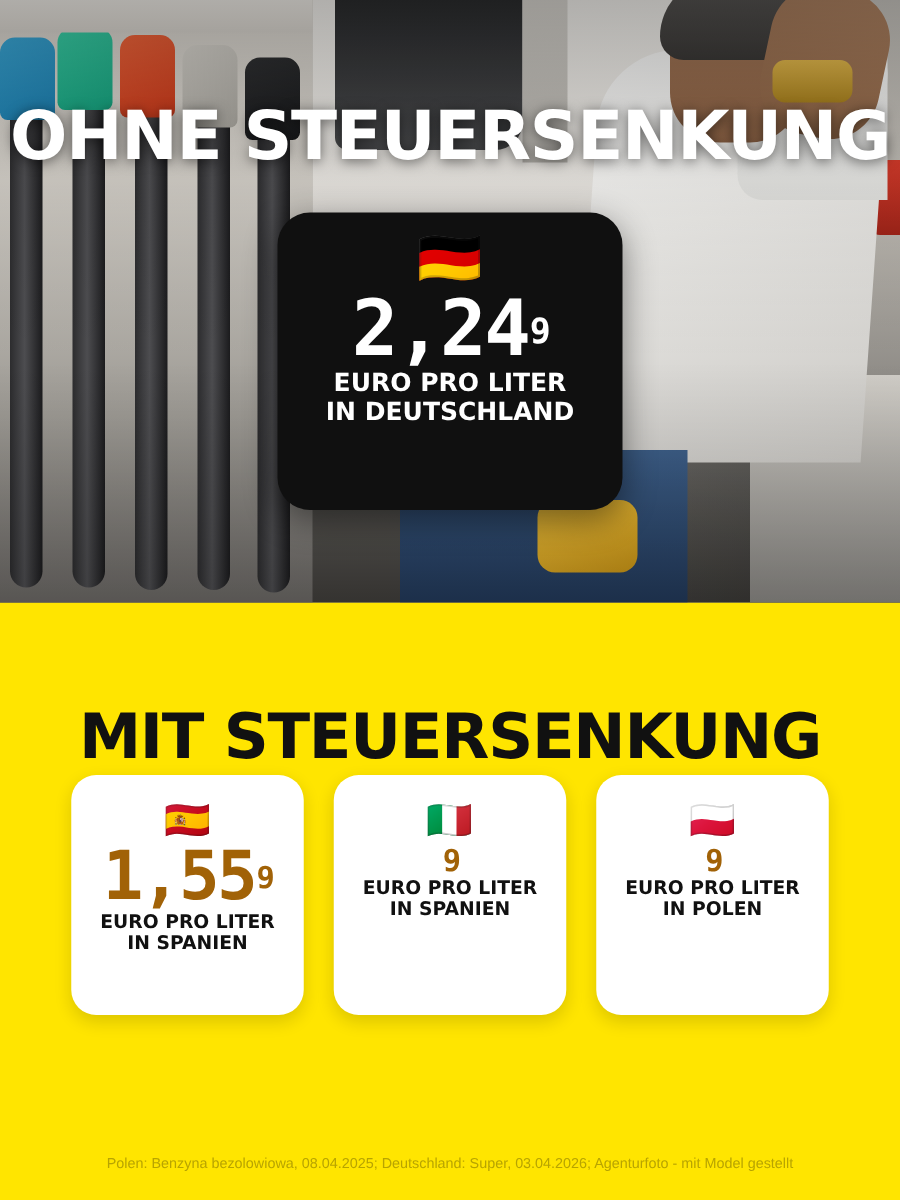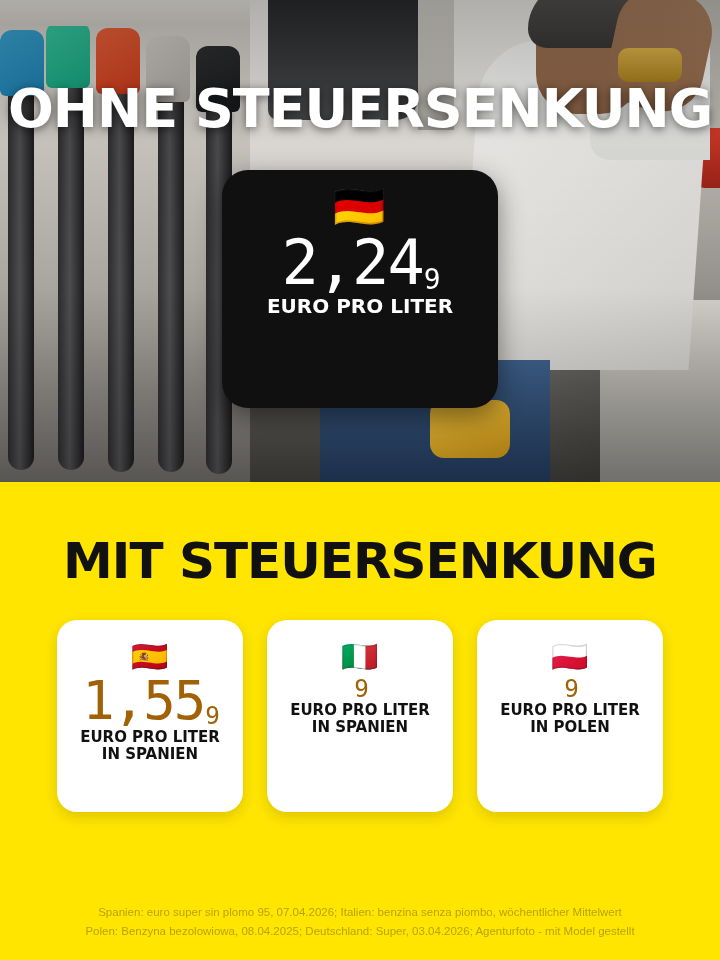--- a/index.html
+++ b/index.html
@@ -178,21 +178,21 @@
     color: #ffffff;
     font-size: 54px;
     font-weight: bold;
     letter-spacing: -1px;
     font-family: "DejaVu Sans", sans-serif;
     text-shadow: 0 2px 10px rgba(0,0,0,0.55);
     line-height: 1;
   }
   .headline-bottom {
     position: absolute;
-    left: 0; top: 536px;
+    left: 0; top: 564px;
     width: 720px;
     text-align: center;
     color: #111111;
     font-size: 50px;
     font-weight: bold;
     letter-spacing: -1px;
     font-family: "DejaVu Sans", sans-serif;
     line-height: 1;
   }
 
@@ -212,25 +212,25 @@
     box-sizing: border-box;
   }
   .flag {
     font-size: 42px;
     line-height: 1;
     margin-bottom: 4px;
   }
   .flag-small { font-size: 30px; margin-bottom: 2px; }
   .price {
     font-family: "DejaVu Sans Mono", monospace;
-    font-weight: normal;
+    font-weight: bold;
     letter-spacing: -2px;
     line-height: 1;
     display: flex;
-    align-items: flex-end;
+    align-items: center;
   }
   .price-big { font-size: 62px; color: #ffffff; }
   .price-small { font-size: 54px; color: #a16207; }
   .sup {
     font-size: 0.45em;
     line-height: 1;
     margin-top: 0.12em;
     margin-left: 1px;
   }
   .sub {
@@ -323,20 +323,21 @@
   <div class="headline-top">OHNE STEUERSENKUNG</div>
 
   <div class="card-dark">
     <div class="flag">🇩🇪</div>
     <div class="price price-big">
       <span>2,24</span>
         <span class="sup">9</span>
     </div>
     <div class="sub sub-dark">
       <div>EURO PRO LITER</div>
+      <div>IN DEUTSCHLAND</div>
     </div>
   </div>
 
   <div class="headline-bottom">MIT STEUERSENKUNG</div>
 
   <div class="cards-row">
 
     <div class="card-light">
       <div class="flag flag-small">🇪🇸</div>
       <div class="price price-small">
@@ -367,17 +368,16 @@
       </div>
       <div class="sub sub-light">
         <div>EURO PRO LITER</div>
         <div>IN POLEN</div>
       </div>
     </div>
 
   </div>
 
   <div class="footnote">
-    <div>Spanien: euro super sin plomo 95, 07.04.2026; Italien: benzina senza piombo, wöchentlicher Mittelwert</div>
     <div>Polen: Benzyna bezolowiowa, 08.04.2025; Deutschland: Super, 03.04.2026; Agenturfoto - mit Model gestellt</div>
   </div>
 
 </div>
 
 </body></html>

